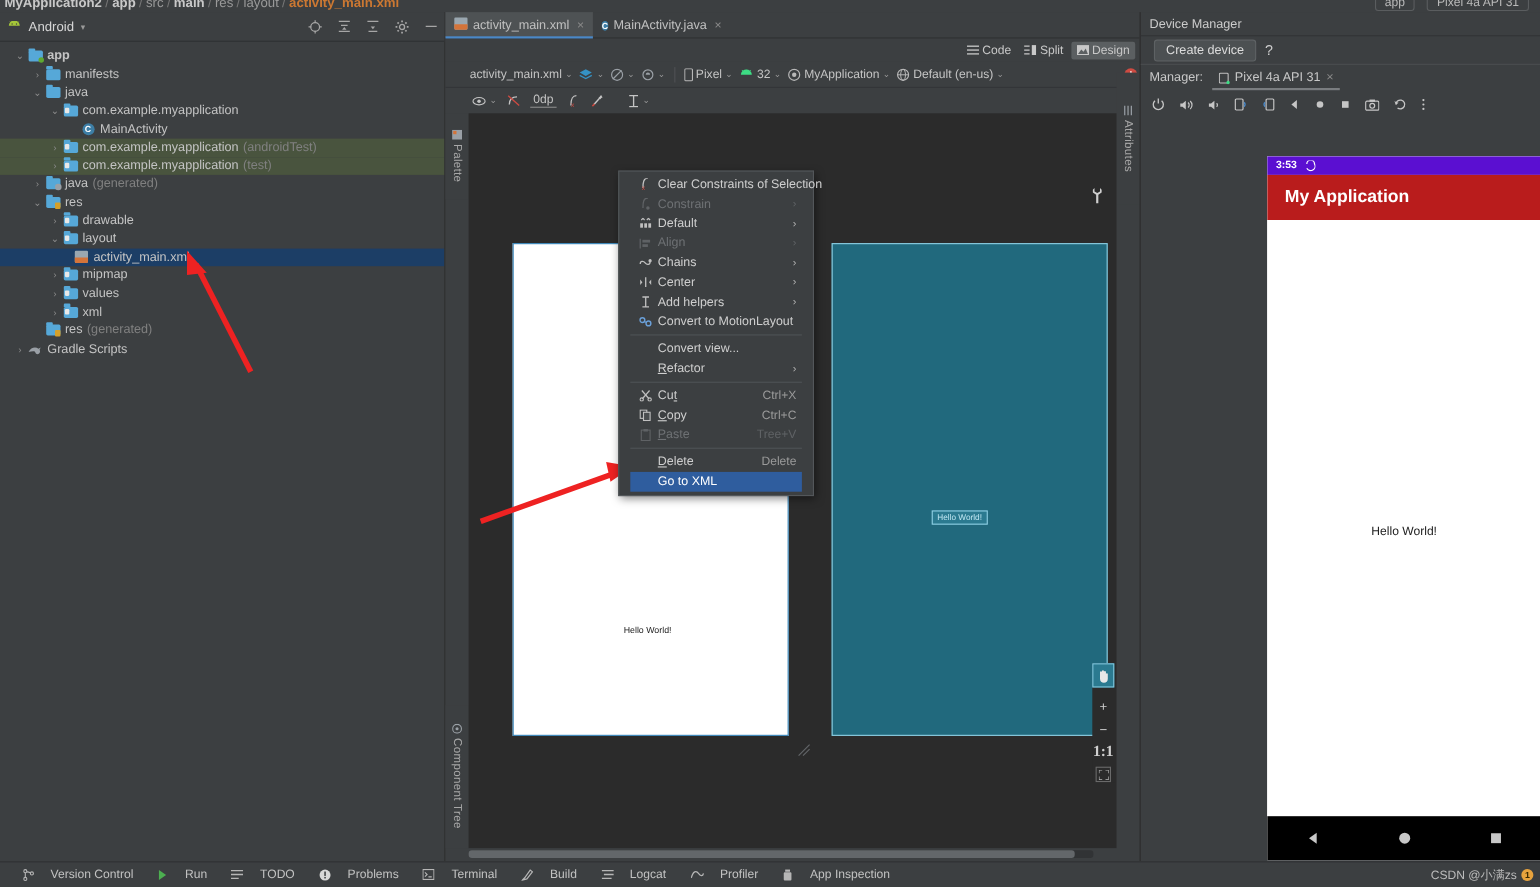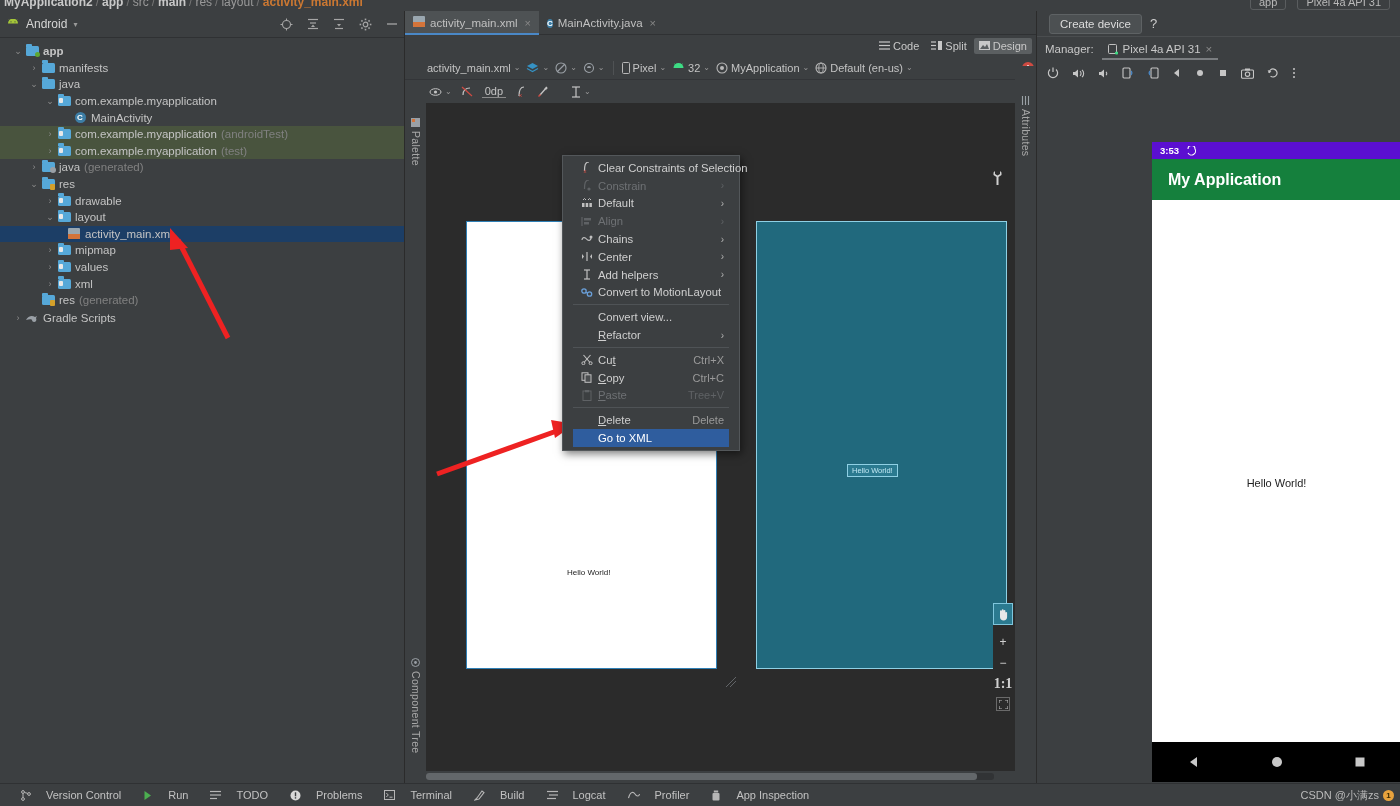--- a/index.html
+++ b/index.html
@@ -284,21 +284,21 @@
 
   .emu-screen {
     position: absolute; left: 115px; top: 131px; width: 249px; height: 640px;
     background: #ffffff; overflow: hidden;
   }
   .emu-status {
     height: 17px; background: #5b0fd1; display: flex; align-items: center;
     padding: 0 8px; gap: 8px; color: #ffffff; font-size: 9.5px; font-weight: bold;
   }
   .emu-appbar {
-    height: 41px; background: #15803d; display: flex; align-items: center;
+    height: 41px; background: #b91c1c; display: flex; align-items: center;
     padding-left: 16px; color: #ffffff; font-size: 16px; font-weight: bold;
   }
   .emu-body {
     position: absolute; top: 58px; left: 0; right: 0; bottom: 40px; background: #fff;
     display: flex; align-items: flex-start; justify-content: center;
   }
   .emu-hello { margin-top: 277px; font-size: 11px; color: #222; }
   .emu-nav {
     position: absolute; left: 0; right: 0; bottom: 0; height: 40px; background: #000;
     display: flex; align-items: center; justify-content: space-around;
@@ -935,20 +935,21 @@
       </div>
     </div>
 
     <svg class="annot" style="left:20px;top:405px;" width="150" height="70" viewBox="0 0 150 70">
       <line x1="12" y1="58" x2="140" y2="12" stroke="#ee2222" stroke-width="5"></line>
       <path d="M150 8 L126 4 L130 22 Z" fill="#ee2222"></path>
     </svg>
   </div>
 
   <div class="devmgr">
+    <div class="dm-title">Device Manager</div>
     <div class="dm-actions">
       <div class="btn-create">Create device</div>
       <div class="qmark">?</div>
     </div>
 
     <div class="emu-row">
       <span>Manager:</span>
       <div class="emu-tab">
         <span>
           <svg width="10" height="11" viewBox="0 0 10 11">

